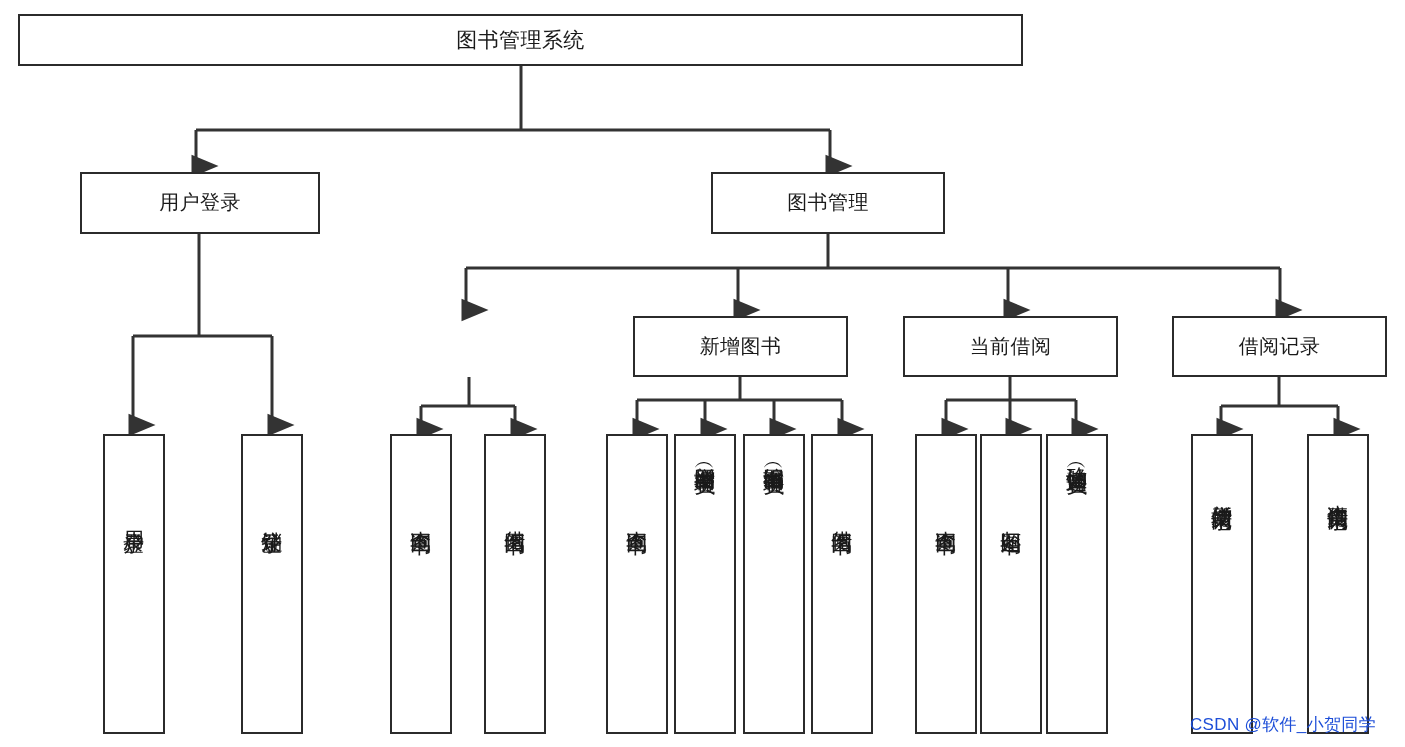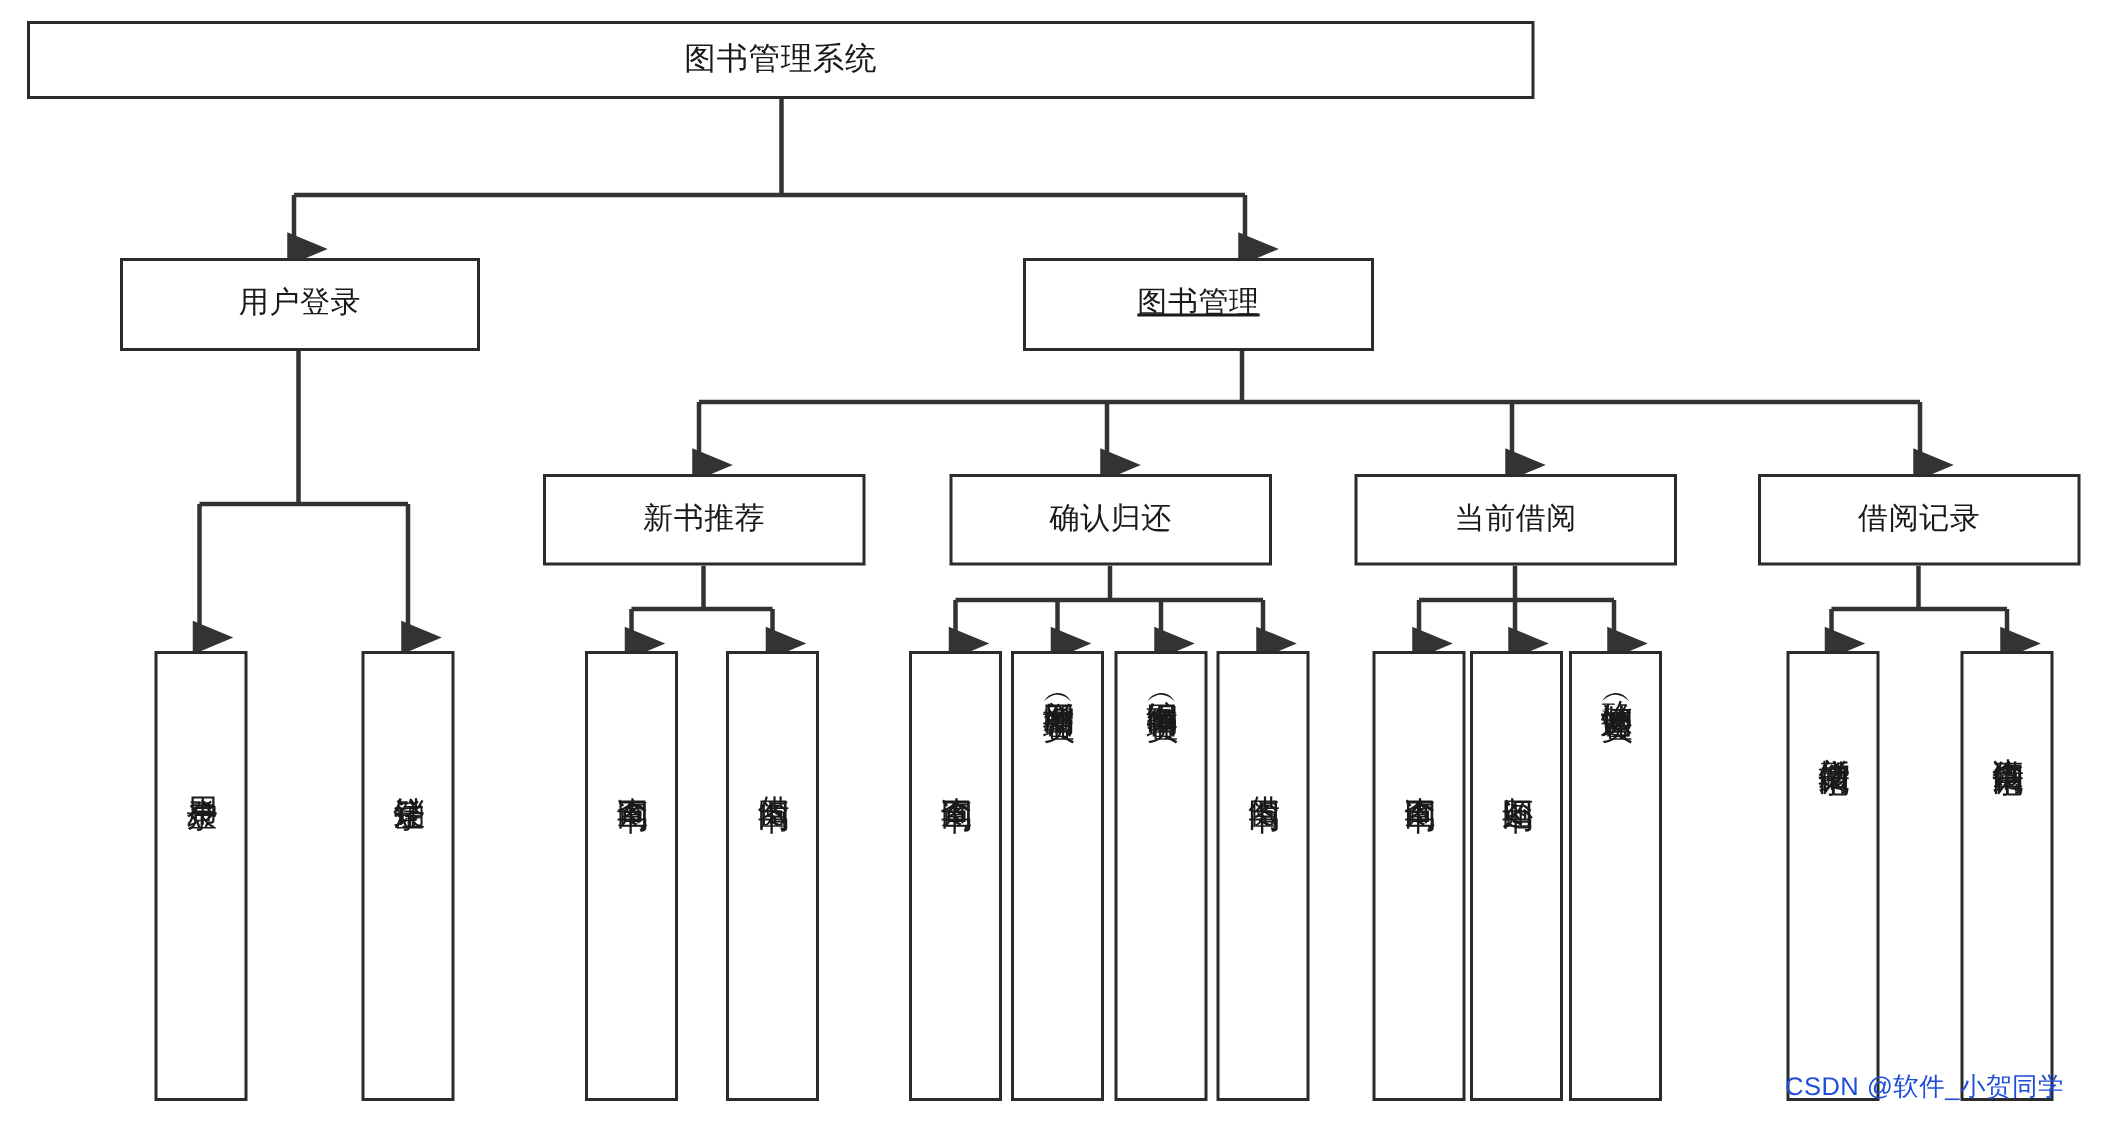--- a/index.html
+++ b/index.html
@@ -132,30 +132,27 @@
   </svg>
 
   <div class="node root" style="left:18px; top:14px; width:1005px; height:52px;">
     <span class="node-label">图书管理系统</span>
   </div>
 
   <div class="node level2" style="left:80px; top:172px; width:240px; height:62px;">
     <span class="node-label">用户登录</span>
   </div>
 
-  <div class="node level2" style="left:682px; top:172px; width:234px; height:62px;text-decoration:underline;">
+  <div class="node level2" style="left:711px; top:172px; width:234px; height:62px;">
     <span class="node-label">图书管理</span>
   </div>
 
-  <div class="node level3" style="left:362px; top:316px; width:215px; height:61px;">
-    <span class="node-label">新书推荐</span>
-  </div>
 
   <div class="node level3" style="left:633px; top:316px; width:215px; height:61px;">
-    <span class="node-label">确认归还</span>
+    <span class="node-label">新增图书</span>
   </div>
 
   <div class="node level3" style="left:1172px; top:316px; width:215px; height:61px;">
     <span class="node-label">借阅记录</span>
   </div>
 
   <div class="node level3" style="left:903px; top:316px; width:215px; height:61px;">
     <span class="node-label">当前借阅</span>
   </div>
 

